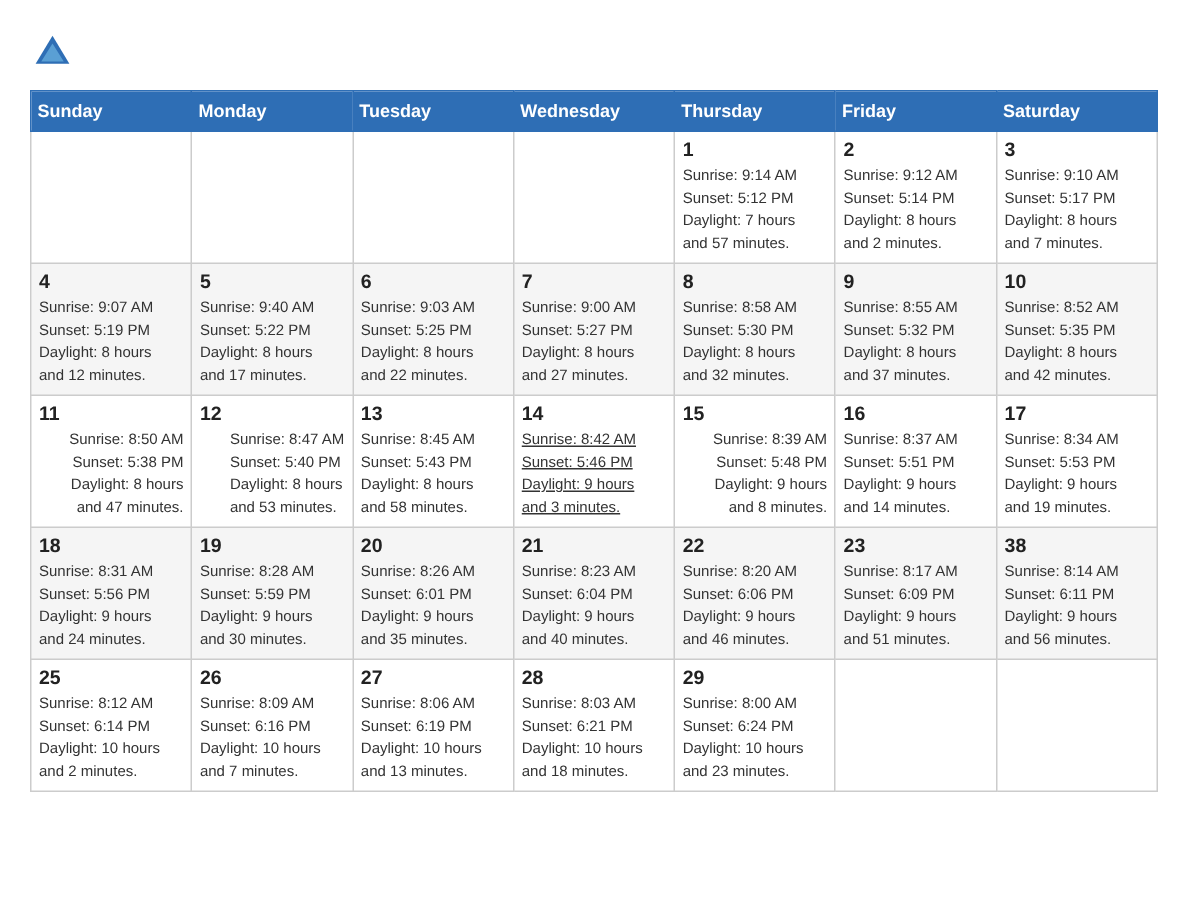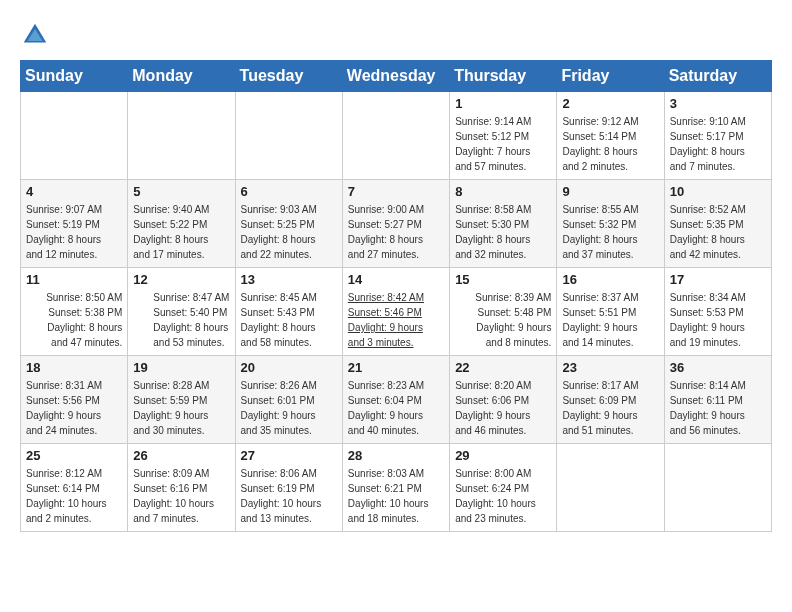--- a/index.html
+++ b/index.html
@@ -53,21 +53,21 @@
       color: #555;
     }
     table {
       width: 100%;
       border-collapse: collapse;
       table-layout: fixed;
     }
     thead tr th {
       background-color: #2e6eb5;
       color: #fff;
-      font-size: 16px;
+      font-size: 12px;
       font-weight: bold;
       padding: 6px 4px;
       text-align: left;
       border: 1px solid #2e6eb5;
     }
     tbody tr td {
       border: 1px solid #ccc;
       vertical-align: top;
       padding: 4px 5px;
       font-size: 10.5px;
@@ -292,21 +292,21 @@
 and 46 minutes.</div>
         </td>
         <td>
           <div class="day-num">23</div>
           <div class="day-info" style="white-space: pre-line;">Sunrise: 8:17 AM
 Sunset: 6:09 PM
 Daylight: 9 hours
 and 51 minutes.</div>
         </td>
         <td>
-          <div class="day-num">36</div>
+          <div class="day-num">38</div>
           <div class="day-info" style="white-space: pre-line;">Sunrise: 8:14 AM
 Sunset: 6:11 PM
 Daylight: 9 hours
 and 56 minutes.</div>
         </td>
       </tr>
       <tr>
         <td>
           <div class="day-num">25</div>
           <div class="day-info" style="white-space: pre-line;">Sunrise: 8:12 AM

